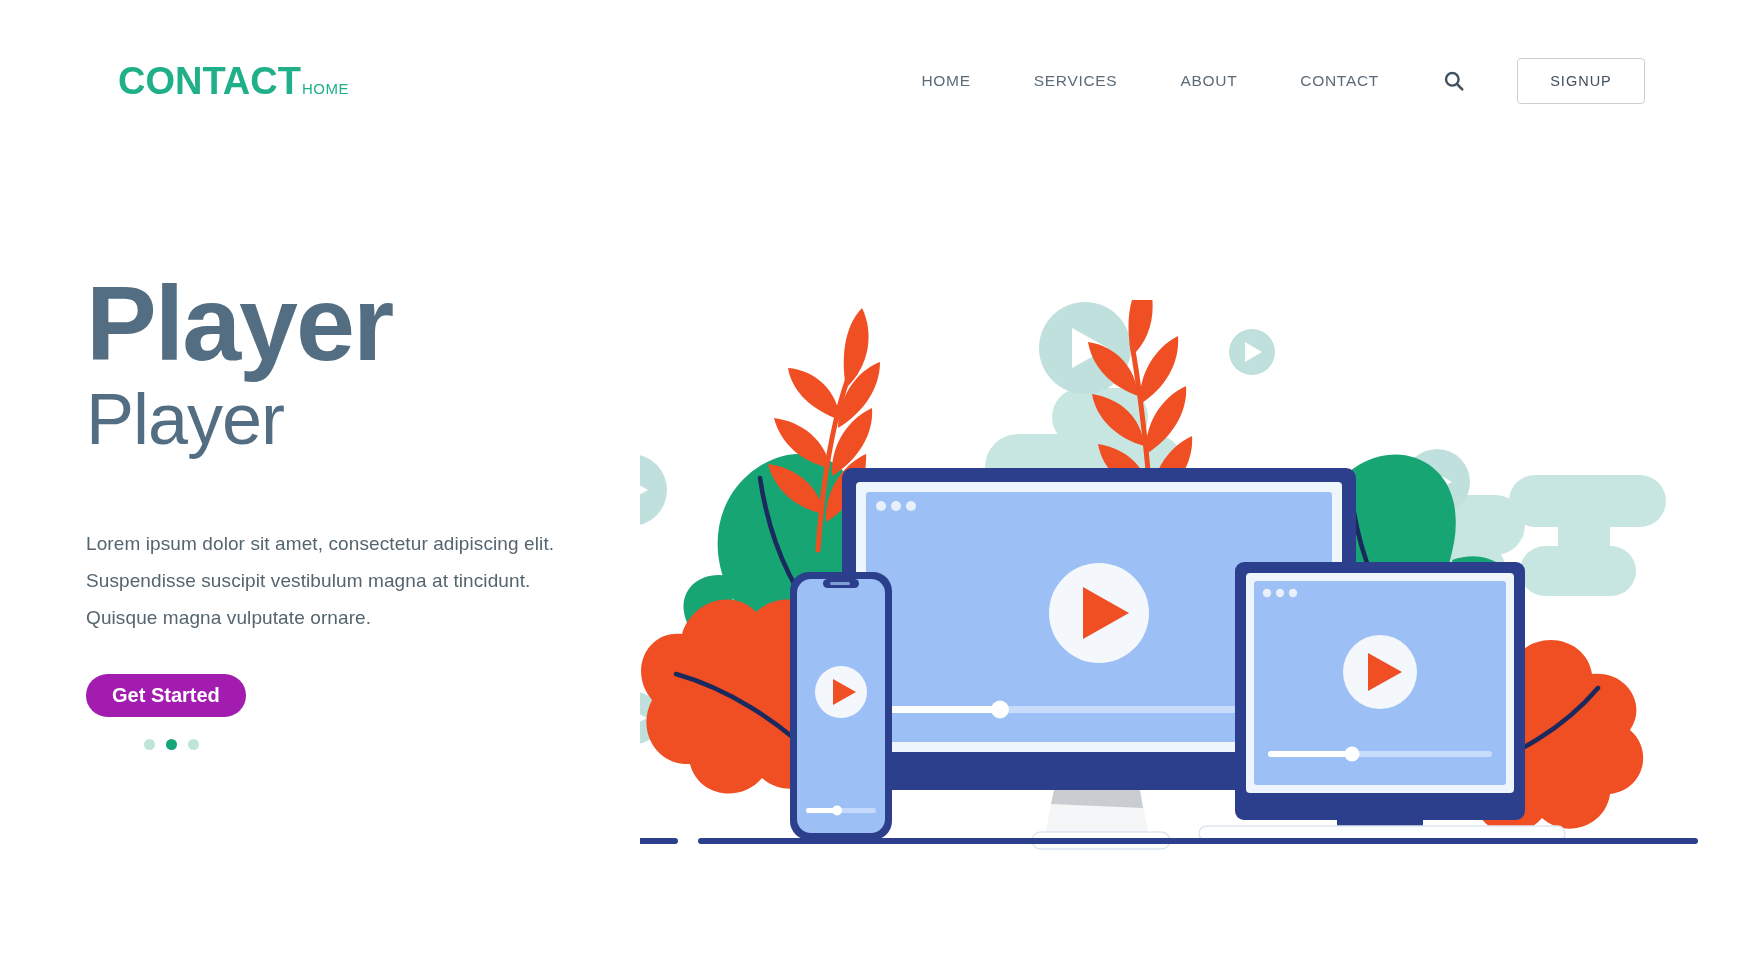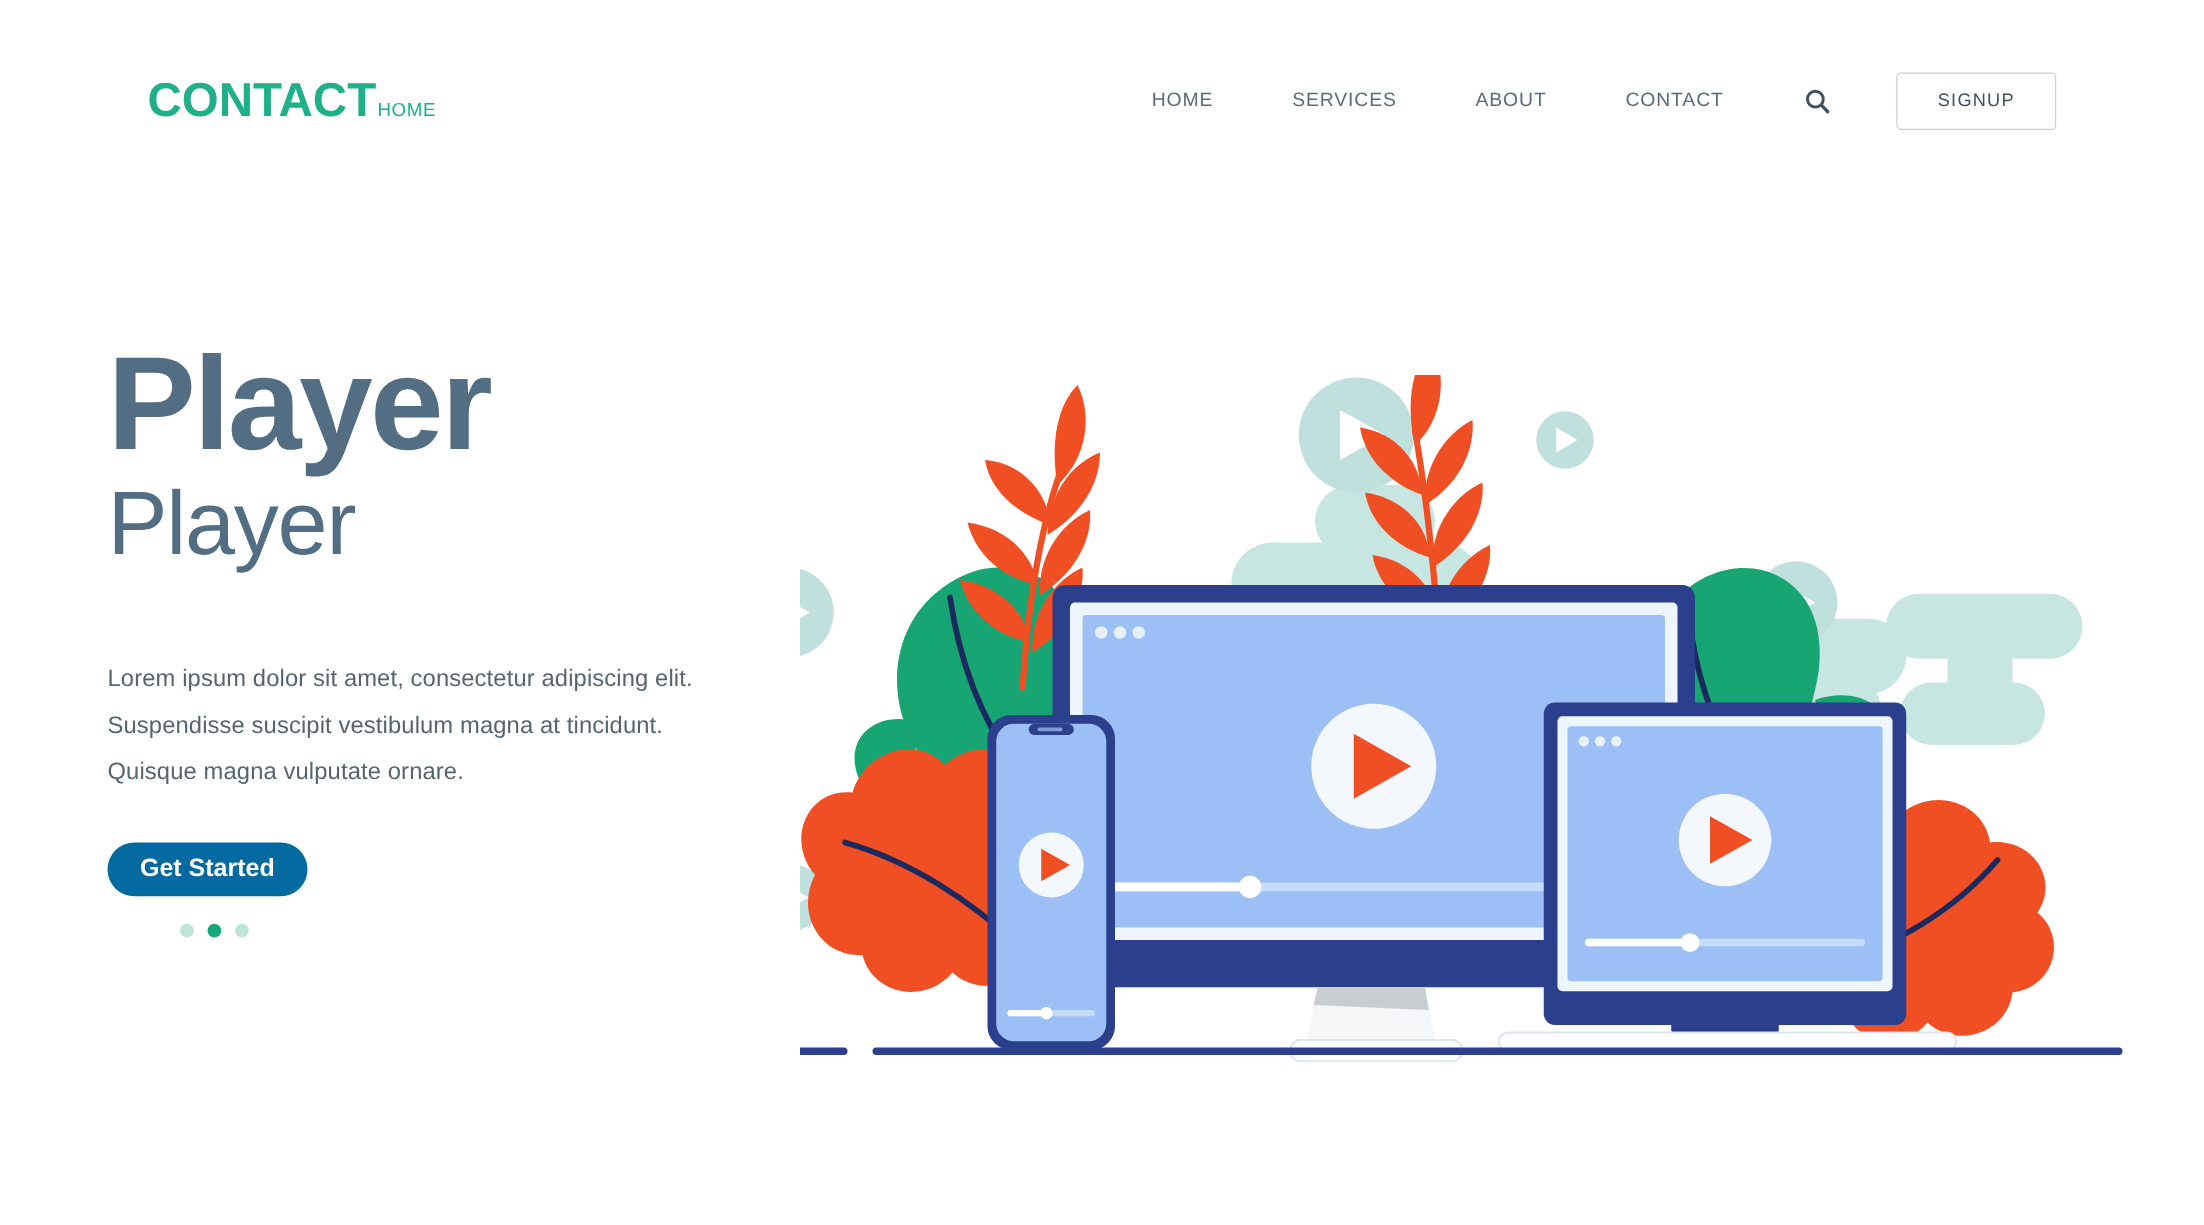--- a/index.html
+++ b/index.html
@@ -106,21 +106,21 @@
     line-height: 1.95;
     letter-spacing: 0.1px;
   }
   .cta-btn {
     margin-top: 38px;
     display: inline-flex;
     align-items: center;
     justify-content: center;
     height: 43px;
     padding: 0 26px;
-    background: #0369a1;
+    background: #a21caf;
     color: #ffffff;
     font-size: 20px;
     font-weight: bold;
     border: none;
     border-radius: 22px;
     cursor: pointer;
     font-family: "Liberation Sans", sans-serif;
   }
   .dots {
     margin-top: 22px;

